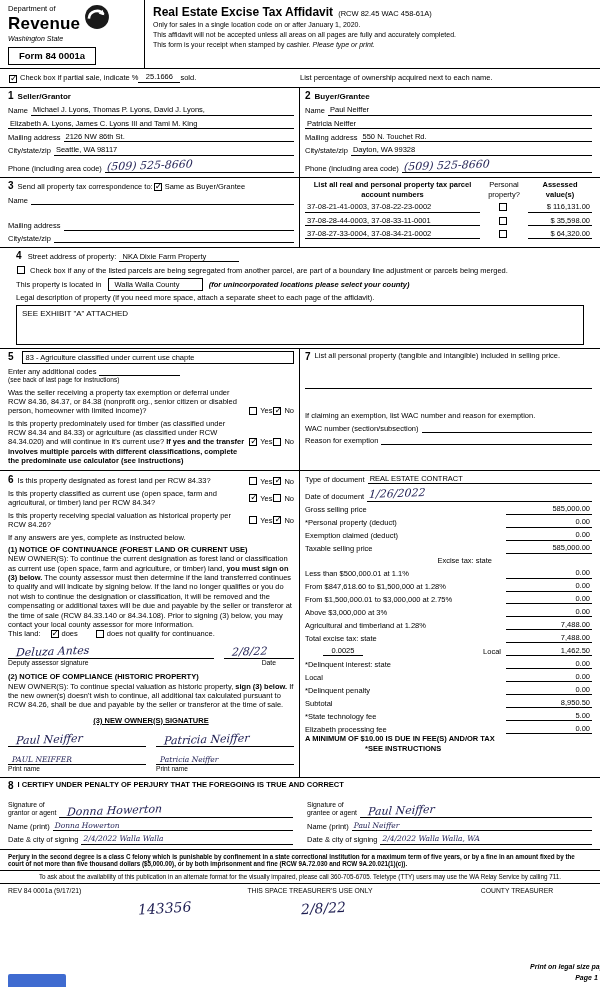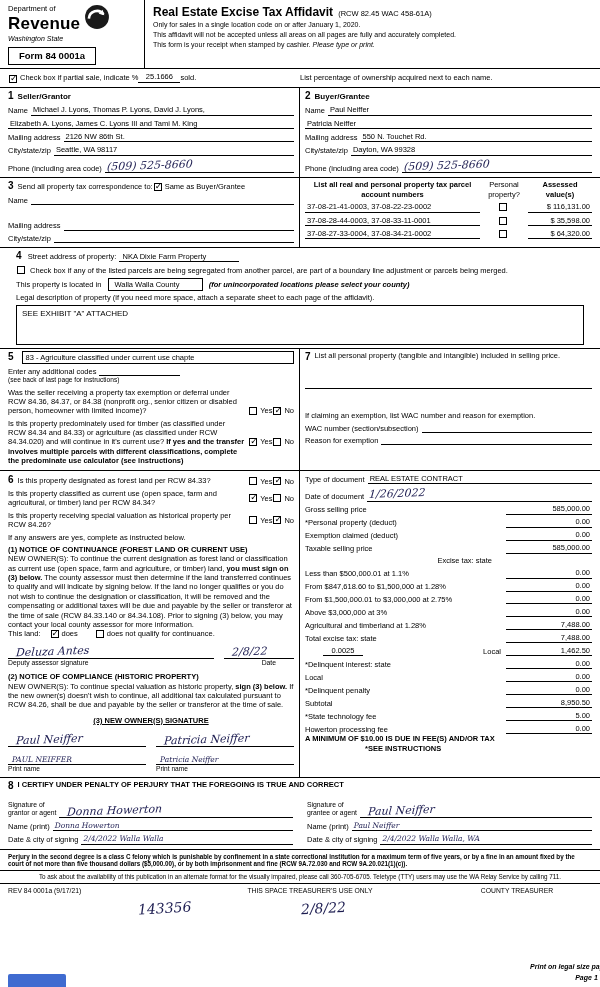--- a/index.html
+++ b/index.html
@@ -435,21 +435,21 @@
         </div>
       <div class="mrow">
           <span class="mlabel">Subtotal</span>
           <span class="mval">8,950.50</span>
         </div>
       <div class="mrow">
           <span class="mlabel">*State technology fee</span>
           <span class="mval">5.00</span>
         </div>
       <div class="mrow">
-          <span class="mlabel">Howerton processing fee</span>
+          <span class="mlabel">Elizabeth processing fee</span>
           <span class="mval">0.00</span>
         </div>
 
       <div class="b" style="">A MINIMUM OF $10.00 IS DUE IN FEE(S) AND/OR TAX</div>
       <div class="b" style="padding-left:60px;">*SEE INSTRUCTIONS</div>
     </div>
   </div>
 
   <div class="sec8">
     <div class="certrow">

